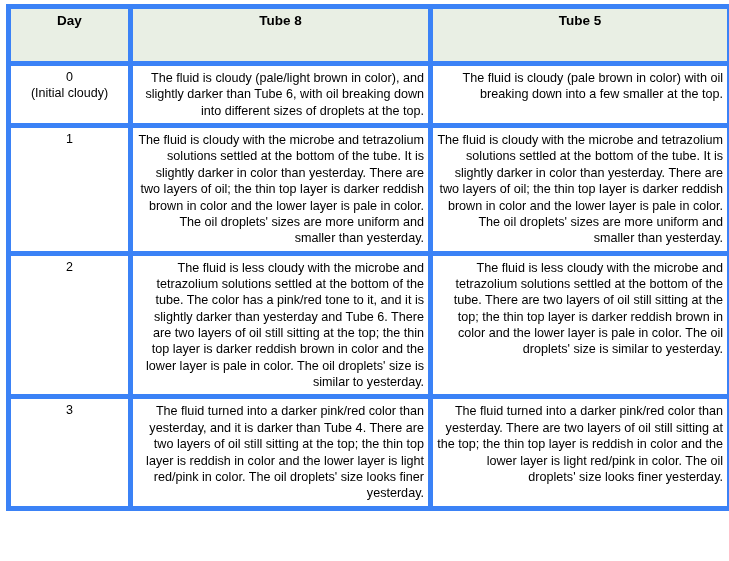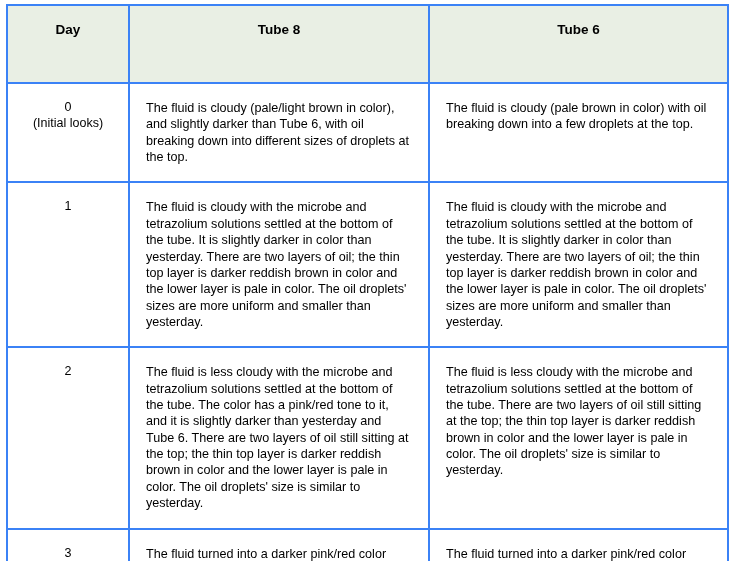--- a/index.html
+++ b/index.html
@@ -22,23 +22,23 @@
     padding: 2px 4px 2px 4px;
   }
   table.obs-table {
     border-collapse: collapse;
     table-layout: fixed;
     width: 721px;
     margin: 2px 0 0 2px;
   }
   table.obs-table th,
   table.obs-table td {
-    border: 2px solid #3b82f6;
+    border: 5px solid #3b82f6;
     vertical-align: top;
-    padding: 16px;
+    padding: 4px;
   }
   thead th {
     background: #e9efe4;
     text-align: center;
     vertical-align: middle;
     font-weight: bold;
     font-size: 13.5px;
     height: 44px;
     padding: 4px 6px;
   }
@@ -56,55 +56,55 @@
   td.day-cell .day-num {
     display: block;
   }
   td.day-cell .day-sub {
     display: block;
   }
   td.desc-cell {
     font-size: 12.6px;
     line-height: 1.30;
     padding: 4px 5px 5px 6px;
-    text-align: left;
+    text-align: right;
   }
   td.desc-cell .txt {
     display: block;
     white-space: pre-wrap;
   }
 </style>
 </head>
 <body>
 
 <div class="sheet">
   <table class="obs-table">
     <colgroup>
       <col class="c-day">
       <col class="c-t5">
       <col class="c-t6">
     </colgroup>
     <thead>
       <tr>
         <th>Day</th>
         <th>Tube 8</th>
-        <th>Tube 6</th>
+        <th>Tube 5</th>
       </tr>
     </thead>
     <tbody>
       <tr>
         <td class="day-cell">
           <span class="day-num">0</span>
-          <span class="day-sub">(Initial looks)</span>
+          <span class="day-sub">(Initial cloudy)</span>
         </td>
         <td class="desc-cell">
           <span class="txt">The fluid is cloudy (pale/light brown in color), and slightly darker than Tube 6, with oil breaking down into different sizes of droplets at the top.</span>
         </td>
         <td class="desc-cell">
-          <span class="txt">The fluid is cloudy (pale brown in color) with oil breaking down into a few droplets at the top.</span>
+          <span class="txt">The fluid is cloudy (pale brown in color) with oil breaking down into a few smaller at the top.</span>
         </td>
       </tr>
       <tr>
         <td class="day-cell">
           <span class="day-num">1</span>
           <span class="day-sub"></span>
         </td>
         <td class="desc-cell">
           <span class="txt">The fluid is cloudy with the microbe and tetrazolium solutions settled at the bottom of the tube. It is slightly darker in color than yesterday. There are two layers of oil; the thin top layer is darker reddish brown in color and the lower layer is pale in color. The oil droplets' sizes are more uniform and smaller than yesterday.</span>
         </td>

